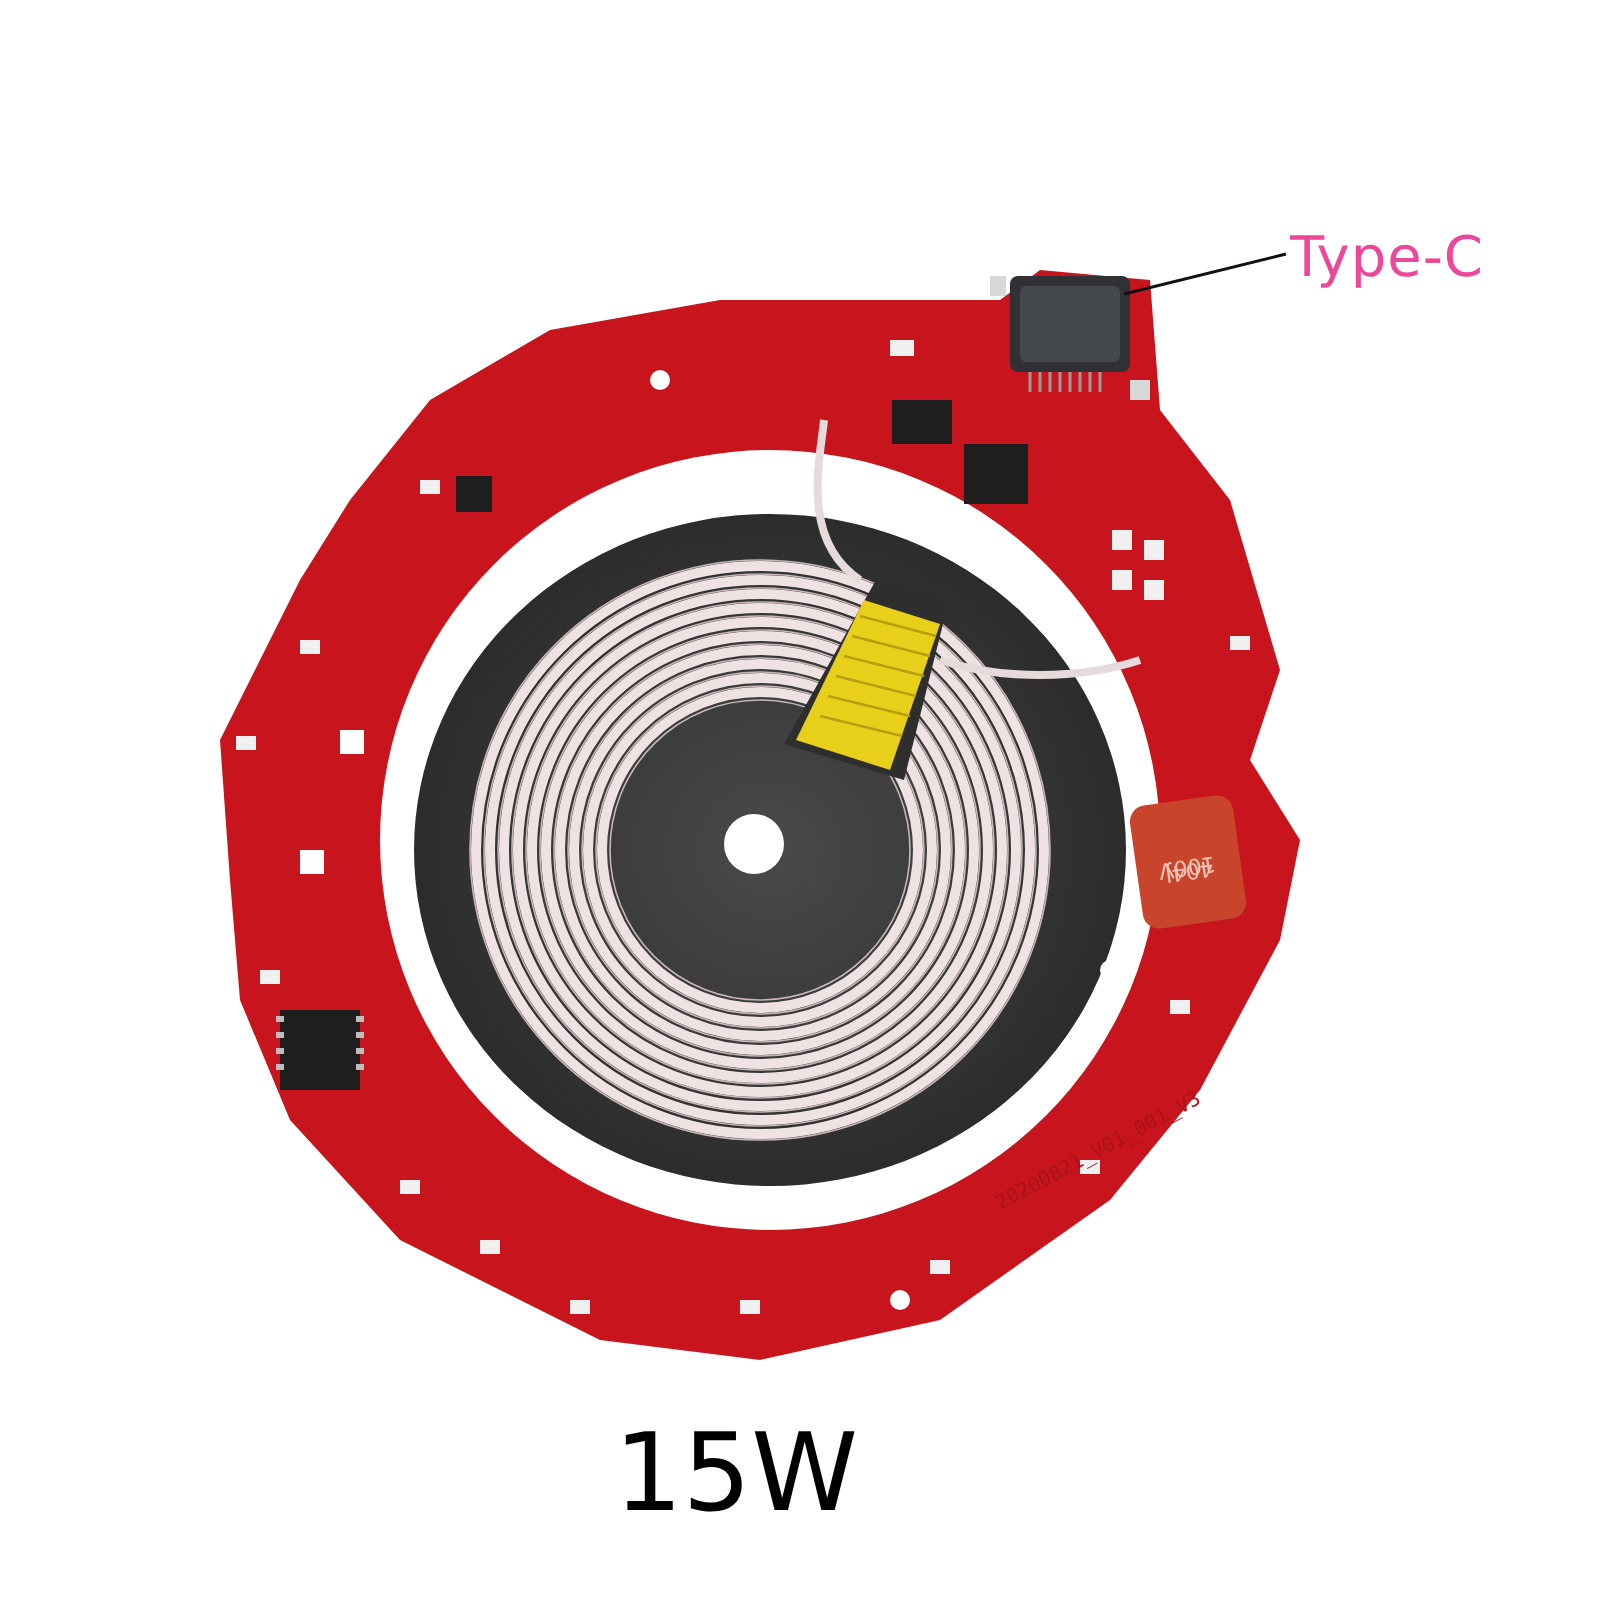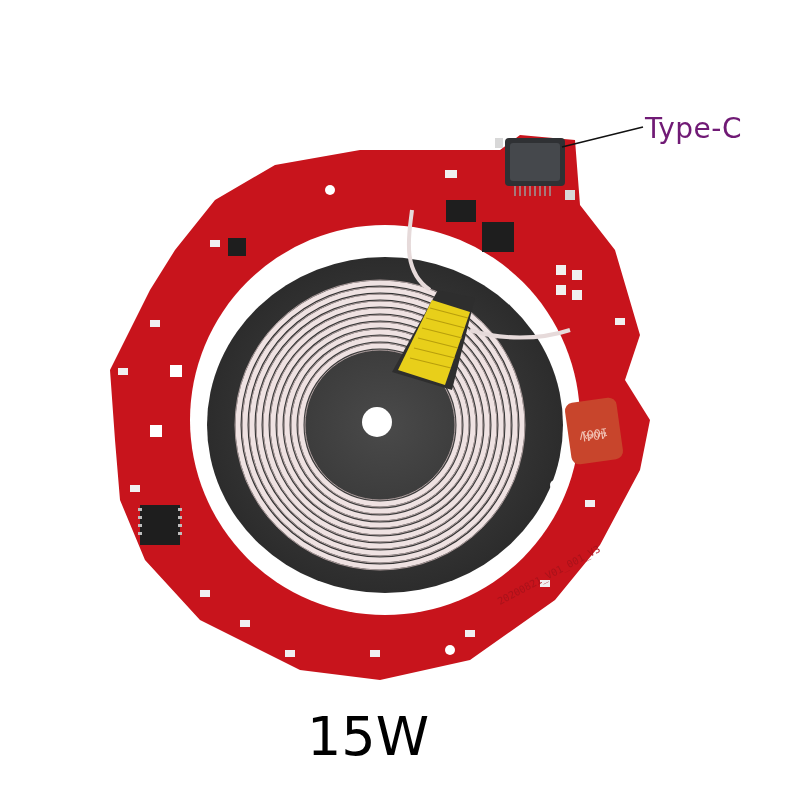--- a/index.html
+++ b/index.html
@@ -1,18 +1,18 @@
 <!DOCTYPE html>
 <html><head>
 <meta charset="utf-8">
 <style>
   html,body{margin:0;padding:0;background:#ffffff;}
   body{width:800px;height:800px;position:relative;overflow:hidden;font-family:"DejaVu Sans",sans-serif;}
   .scene{position:absolute;left:0;top:0;width:800px;height:800px;}
-  .callout-label{position:absolute;left:645px;top:112px;font-size:28px;color:#701a75;font-family:"DejaVu Sans",sans-serif;letter-spacing:0.5px;}
+  .callout-label{position:absolute;left:645px;top:112px;font-size:28px;color:#ec4899;font-family:"DejaVu Sans",sans-serif;letter-spacing:0.5px;}
   .caption{position:absolute;left:0;top:705px;width:736px;text-align:center;font-size:54px;color:#000;font-family:"DejaVu Sans",sans-serif;}
 </style>
 </head>
 <body>
 
 <div class="scene">
 <svg width="800" height="800" viewBox="0 0 800 800">
   <defs>
     <radialGradient id="ferr" cx="50%" cy="50%" r="50%">
       <stop offset="0%" stop-color="#4a4a4a"></stop>

